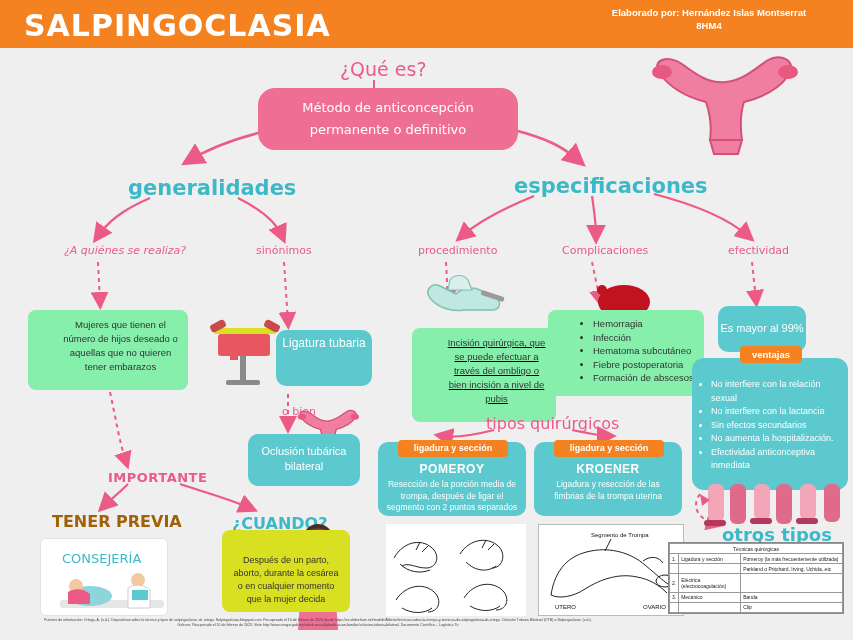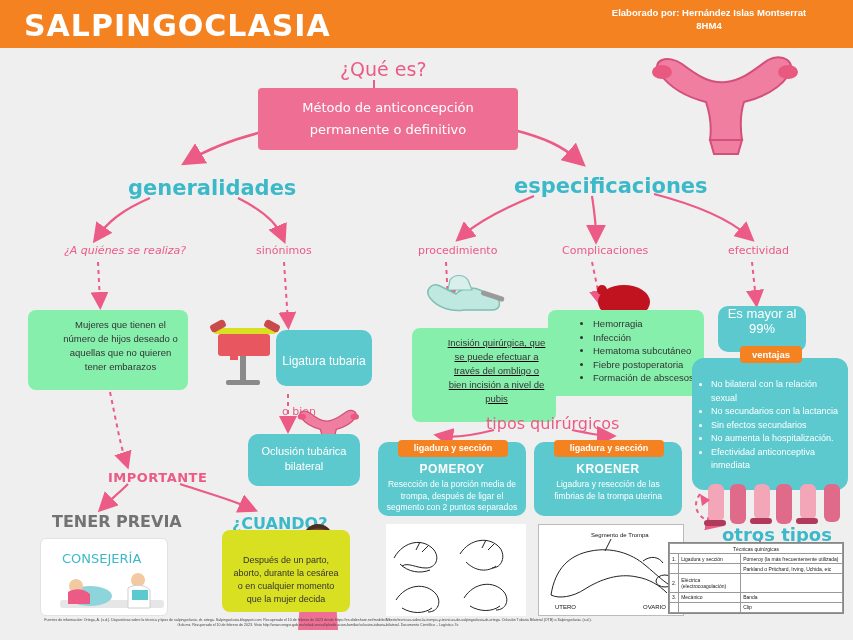--- a/index.html
+++ b/index.html
@@ -35,29 +35,29 @@
   .t-generalidades { left:128px; top:176px; font-size:21px; color:#3bb9c9; font-weight:bold;}
   .t-especificaciones { left:514px; top:174px; font-size:21px; color:#3bb9c9; font-weight:bold;}
   .t-quienes { left:64px; top:244px; font-size:11px; color:#ec5a86;font-style:italic; }
   .t-sinonimos { left:256px; top:244px; font-size:11px; color:#ec5a86; }
   .t-procedimiento { left:418px; top:244px; font-size:11px; color:#ec5a86; }
   .t-complicaciones { left:562px; top:244px; font-size:11px; color:#ec5a86; }
   .t-efectividad { left:728px; top:244px; font-size:11px; color:#ec5a86; }
   .t-tipos { left:486px; top:414px; font-size:16px; color:#ec5a86; }
   .t-obien { left:282px; top:405px; font-size:11px; color:#ec5a86; }
   .t-importante { left:108px; top:470px; font-size:13px; color:#ec5a86; font-weight:bold; letter-spacing:.5px;}
-  .t-tener { left:52px; top:512px; font-size:16px; color:#737373; font-weight:bold;}
+  .t-tener { left:52px; top:512px; font-size:16px; color:#a16207; font-weight:bold;}
   .t-cuando { left:232px; top:514px; font-size:16px; color:#3bb9c9; font-weight:bold;}
   .t-consejeria { left:62px; top:551px; font-size:13px; color:#3bb9c9;}
   .t-otrostipos { left:722px; top:524px; font-size:18px; color:#3bb9c9; font-weight:bold;}
 
   
   .box-pink {
     position:absolute; left:258px; top:88px; width:260px; height:62px;
-    background:#ef6e93; border-radius:4px;
+    background:#ef6e93; border-radius:17px;
   }
   .box-pink .txt {
     color:#ffffff; font-size:13px; line-height:22px; text-align:center;
     padding-top:9px; font-family:"DejaVu Sans", sans-serif;
   }
 
   .box-yellow {
     position:absolute; background:#86efac; border-radius:8px;padding-left:25px;
   }
   .box-yellow .txt { font-size:9.5px; line-height:14px; text-align:center; color:#333; padding:8px 9px; }
@@ -66,25 +66,25 @@
   .b-incision { left:412px; top:328px; width:144px; height:94px;text-decoration:underline; }
   .b-compl { left:548px; top:310px; width:156px; height:86px; }
   .b-compl .txt { text-align:left; padding:7px 6px 7px 8px; }
   .b-compl ul { margin:0; padding-left:12px; }
   .b-compl li { font-size:9.5px; line-height:13.5px; }
 
   .box-teal { position:absolute; background:#5cc9cf; border-radius:10px; }
   .box-teal .txt { color:#ffffff; text-align:center; }
 
   .b-ligadura { left:276px; top:330px; width:96px; height:56px; }
-  .b-ligadura .txt { font-size:12px; line-height:16px; padding-top:23px; }
+  .b-ligadura .txt { font-size:12px; line-height:16px; padding-top:5px; }
   .b-oclusion { left:248px; top:434px; width:112px; height:52px; }
   .b-oclusion .txt { font-size:11px; line-height:15px; padding-top:10px; }
   .b-esmayor { left:718px; top:306px; width:88px; height:46px; }
-  .b-esmayor .txt { font-size:13px; line-height:15px; padding-top:0; }
+  .b-esmayor .txt { font-size:11px; line-height:15px; padding-top:15px; }
   .b-ventajas { left:692px; top:358px; width:156px; height:132px; border-radius:12px; }
   .b-ventajas .txt { text-align:left; padding:20px 8px 6px 6px; }
   .b-ventajas ul { margin:0; padding-left:13px; }
   .b-ventajas li { font-size:9px; line-height:13.5px; color:#ffffff; }
   .ventajas-tag {
     position:absolute; left:740px; top:346px; width:62px; height:17px;
     background:#f58220; border-radius:4px; color:#fff; font-size:9.5px;
     text-align:center; line-height:17px; font-weight:bold;
   }
 
@@ -291,22 +291,22 @@
     </div>
   </div>
 
   <div class="box-teal b-esmayor">
     <div class="txt">Es mayor al 99%</div>
   </div>
 
   <div class="box-teal b-ventajas">
     <div class="txt">
       <ul>
-        <li>No bilateral con la relación sexual</li>
-        <li>No secundarios con la lactancia</li>
+        <li>No interfiere con la relación sexual</li>
+        <li>No interfiere con la lactancia</li>
         <li>Sin efectos secundarios</li>
         <li>No aumenta la hospitalización.</li>
         <li>Efectividad anticonceptiva inmediata</li>
       </ul>
     </div>
   </div>
   <div class="ventajas-tag">ventajas</div>
 
   <svg class="layer">
     <g transform="translate(700,484)">

